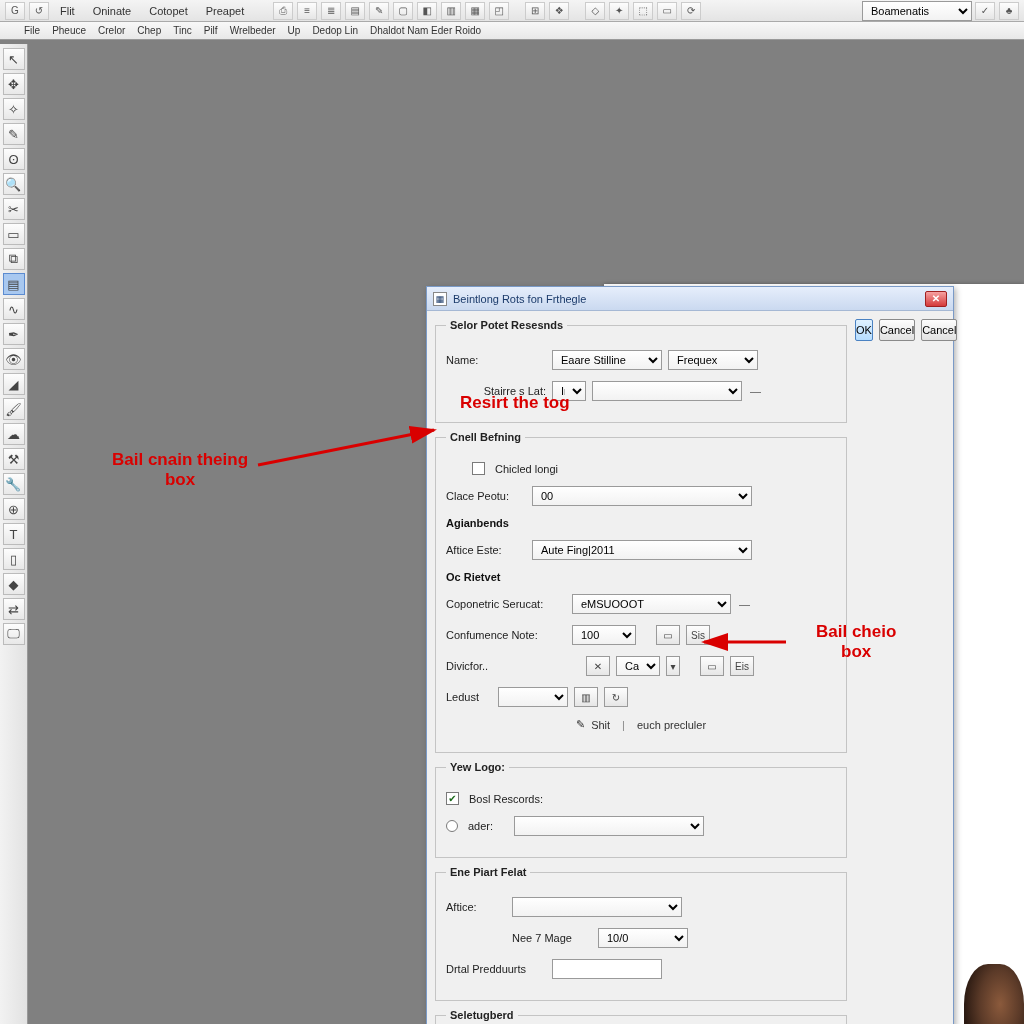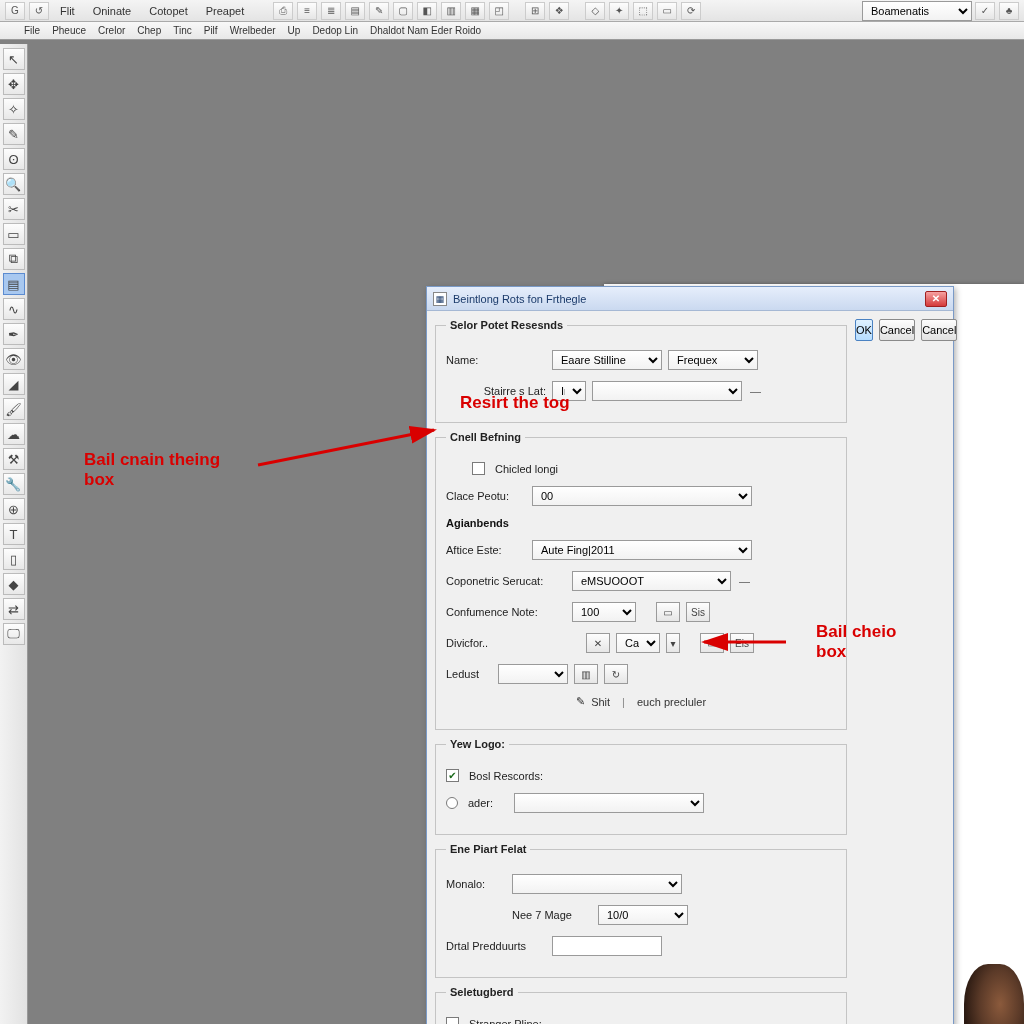--- a/index.html
+++ b/index.html
@@ -46,21 +46,21 @@
 .wbtn.primary{background:linear-gradient(#dff1ff,#b6ddff);border-color:#4a82c2}
 .smbtn{width:24px;height:20px;border:1px solid #9a9a9a;background:linear-gradient(#fdfdfd,#e6e6e6);display:flex;align-items:center;justify-content:center;font-size:10px;color:#444}
 .chk{width:13px;height:13px;border:1px solid #7a7a7a;background:#fff;display:inline-flex;align-items:center;justify-content:center;font-size:10px;color:#1a6a1a;margin-right:4px}
 .rad{width:12px;height:12px;border:1px solid #7a7a7a;border-radius:50%;background:#fff;display:inline-block;margin-right:4px}
 .dash{color:#555;padding:0 2px}
 
 .cent{justify-content:center;color:#333}
 .cent .sep{padding:0 6px;color:#888}
 
 
-.anno{position:absolute;color:#d90000;font-weight:bold;font-size:17px;font-family:Arial;line-height:1.2;text-align:left;pointer-events:none}
+.anno{position:absolute;color:#d90000;font-weight:bold;font-size:17px;font-family:Arial;line-height:1.2;text-align:center;pointer-events:none}
 .arrow{position:absolute}
 .arrow svg{overflow:visible}
 </style>
 </head>
 <body>
 
 <div class="topbar">
   <div class="tbtn">G</div>
   <div class="tbtn">↺</div>
   <span class="mitem">Flit</span>
@@ -176,20 +176,21 @@
           <span class="lbl" style="width:80px">Clace Peotu:</span>
           <select class="fld" style="width:220px"><option>00</option></select>
         </div>
 
         <div class="subhead">Agianbends</div>
         <div class="row">
           <span class="lbl" style="width:80px">Aftice Este:</span>
           <select class="fld" style="width:220px"><option>Aute Fing|2011</option></select>
         </div>
 
+        <div class="subhead">Oc Rietvet</div>
         <div class="row">
           <span class="lbl" style="width:120px">Coponetric Serucat:</span>
           <select class="fld" style="width:159px"><option>eMSUOOOT</option></select>
           <span class="dash">—</span>
         </div>
         <div class="row">
           <span class="lbl" style="width:120px">Confumence Note:</span>
           <select class="fld" style="width:64px"><option>100</option></select>
           <div style="width:8px"></div>
           <span class="smbtn">▭</span>
@@ -228,21 +229,21 @@
         <div class="row">
           <span class="rad"></span>
           <span class="lbl2" style="width:40px">ader:</span>
           <select class="fld" style="width:190px"><option></option></select>
         </div>
       </fieldset>
 
       <fieldset>
         <legend>Ene Piart Felat</legend>
         <div class="row">
-          <span class="lbl" style="width:60px">Monalo:</span>
+          <span class="lbl" style="width:60px">Aftice:</span>
           <select class="fld" style="width:170px"><option></option></select>
         </div>
         <div class="row">
           <span style="width:60px"></span>
           <span class="lbl2" style="width:80px">Nee 7 Mage</span>
           <select class="fld" style="width:90px"><option>10/0</option></select>
         </div>
         <div class="row">
           <span class="lbl" style="width:100px">Drtal Predduurts</span>
           <input class="fld" style="width: 110px;">
@@ -259,21 +260,21 @@
 
     </div>
     <div class="dlg-right">
       <div class="wbtn primary">OK</div>
       <div class="wbtn">Cancel</div>
       <div class="wbtn">Cancel</div>
     </div>
   </div>
 </div>
 
-<div class="anno" style="left:84px;top:450px;white-space:pre">Bail cnain theing
+<div class="anno" style="left:112px;top:450px;white-space:pre">Bail cnain theing
 box</div>
 <div class="anno" style="left:460px;top:393px">Resirt the tog</div>
 <div class="anno" style="left:816px;top:622px;white-space:pre">Bail cheio
 box</div>
 
 <div class="arrow" style="left:258px;top:390px">
 <svg width="190" height="80">
       <defs>
         <marker id="ah1" markerWidth="10" markerHeight="10" refX="8" refY="3" orient="auto">
           <path d="M0,0 L9,3 L0,6 Z" fill="#d90000"></path>

